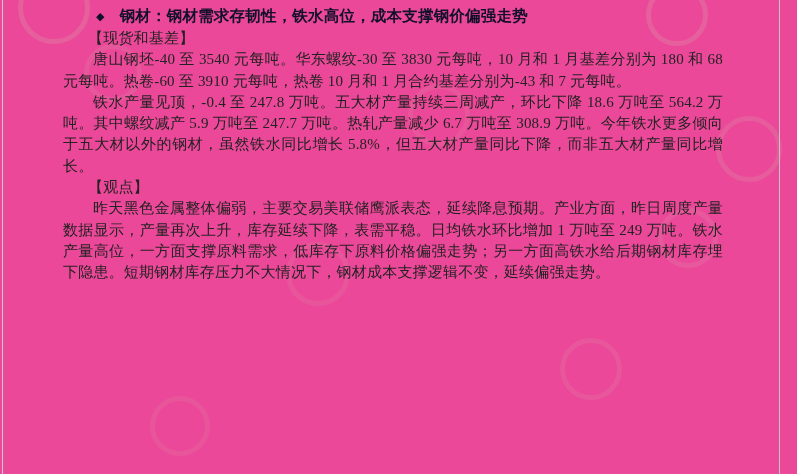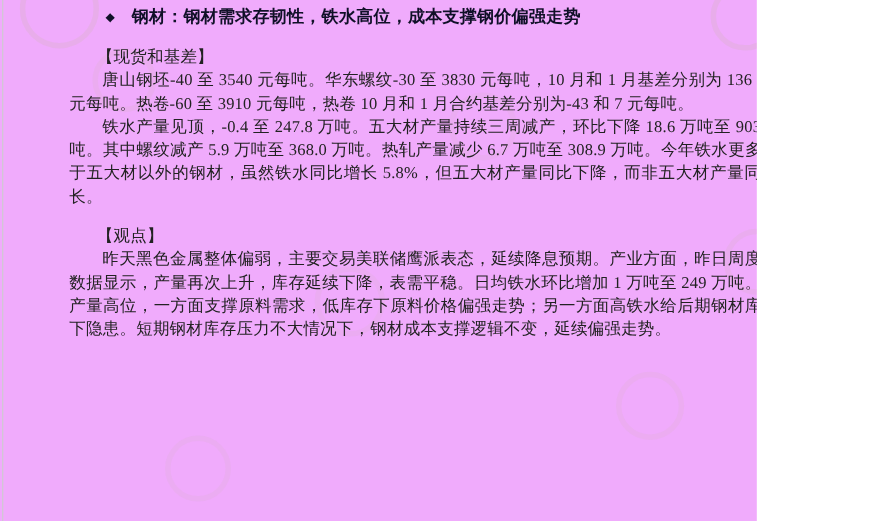--- a/index.html
+++ b/index.html
@@ -3,23 +3,23 @@
 <meta charset="utf-8">
 <style>
   html, body {
     margin: 0;
     padding: 0;
     background: #ffffff;
     font-family: "Liberation Serif", "DejaVu Serif", serif;
   }
   .page {
     position: relative;
-    width: 688px;
+    width: 797px;
     height: 474px;
-    background: #f0abfc;
+    background: #ec4899;
     overflow: hidden;
   }
   .frame-left {
     position: absolute;
     left: 2px; top: 0; bottom: 0;
     width: 1px;
     background: #cccccc;
   }
   .frame-right {
     position: absolute;
@@ -65,21 +65,20 @@
   }
   .title-line .bullet {
     font-size: 11px;
     margin-right: 15px;
     position: relative;
     top: -1px;
   }
   .sec-heading {
     padding-left: 25px;
     color: #222222;
-    margin-top: 14px;
   }
   .sec-body {
     margin: 0;
     text-indent: 2em;
     color: #222222;
   }
 </style>
 </head>
 <body>
 
@@ -99,28 +98,28 @@
   <div class="wm wm9"></div>
 
   <div class="content">
 
     <div class="title-line">
       <span class="bullet">◆</span><span>钢材：钢材需求存韧性，铁水高位，成本支撑钢价偏强走势</span>
     </div>
 
     <div class="section">
       <div class="sec-heading">【现货和基差】</div>
-      <p class="sec-body">唐山钢坯-40 至 3540 元每吨。华东螺纹-30 至 3830 元每吨，10 月和 1 月基差分别为 136 和 68 元每吨。热卷-60 至 3910 元每吨，热卷 10 月和 1 月合约基差分别为-43 和 7 元每吨。</p>
+      <p class="sec-body">唐山钢坯-40 至 3540 元每吨。华东螺纹-30 至 3830 元每吨，10 月和 1 月基差分别为 180 和 68 元每吨。热卷-60 至 3910 元每吨，热卷 10 月和 1 月合约基差分别为-43 和 7 元每吨。</p>
     </div>
 
     <div class="section">
     </div>
 
     <div class="section">
-      <p class="sec-body">铁水产量见顶，-0.4 至 247.8 万吨。五大材产量持续三周减产，环比下降 18.6 万吨至 903.9 万吨。其中螺纹减产 5.9 万吨至 368.0 万吨。热轧产量减少 6.7 万吨至 308.9 万吨。今年铁水更多倾向于五大材以外的钢材，虽然铁水同比增长 5.8%，但五大材产量同比下降，而非五大材产量同比增长。</p>
+      <p class="sec-body">铁水产量见顶，-0.4 至 247.8 万吨。五大材产量持续三周减产，环比下降 18.6 万吨至 564.2 万吨。其中螺纹减产 5.9 万吨至 247.7 万吨。热轧产量减少 6.7 万吨至 308.9 万吨。今年铁水更多倾向于五大材以外的钢材，虽然铁水同比增长 5.8%，但五大材产量同比下降，而非五大材产量同比增长。</p>
     </div>
 
     <div class="section">
     </div>
 
     <div class="section">
     </div>
 
     <div class="section">
       <div class="sec-heading">【观点】</div>

